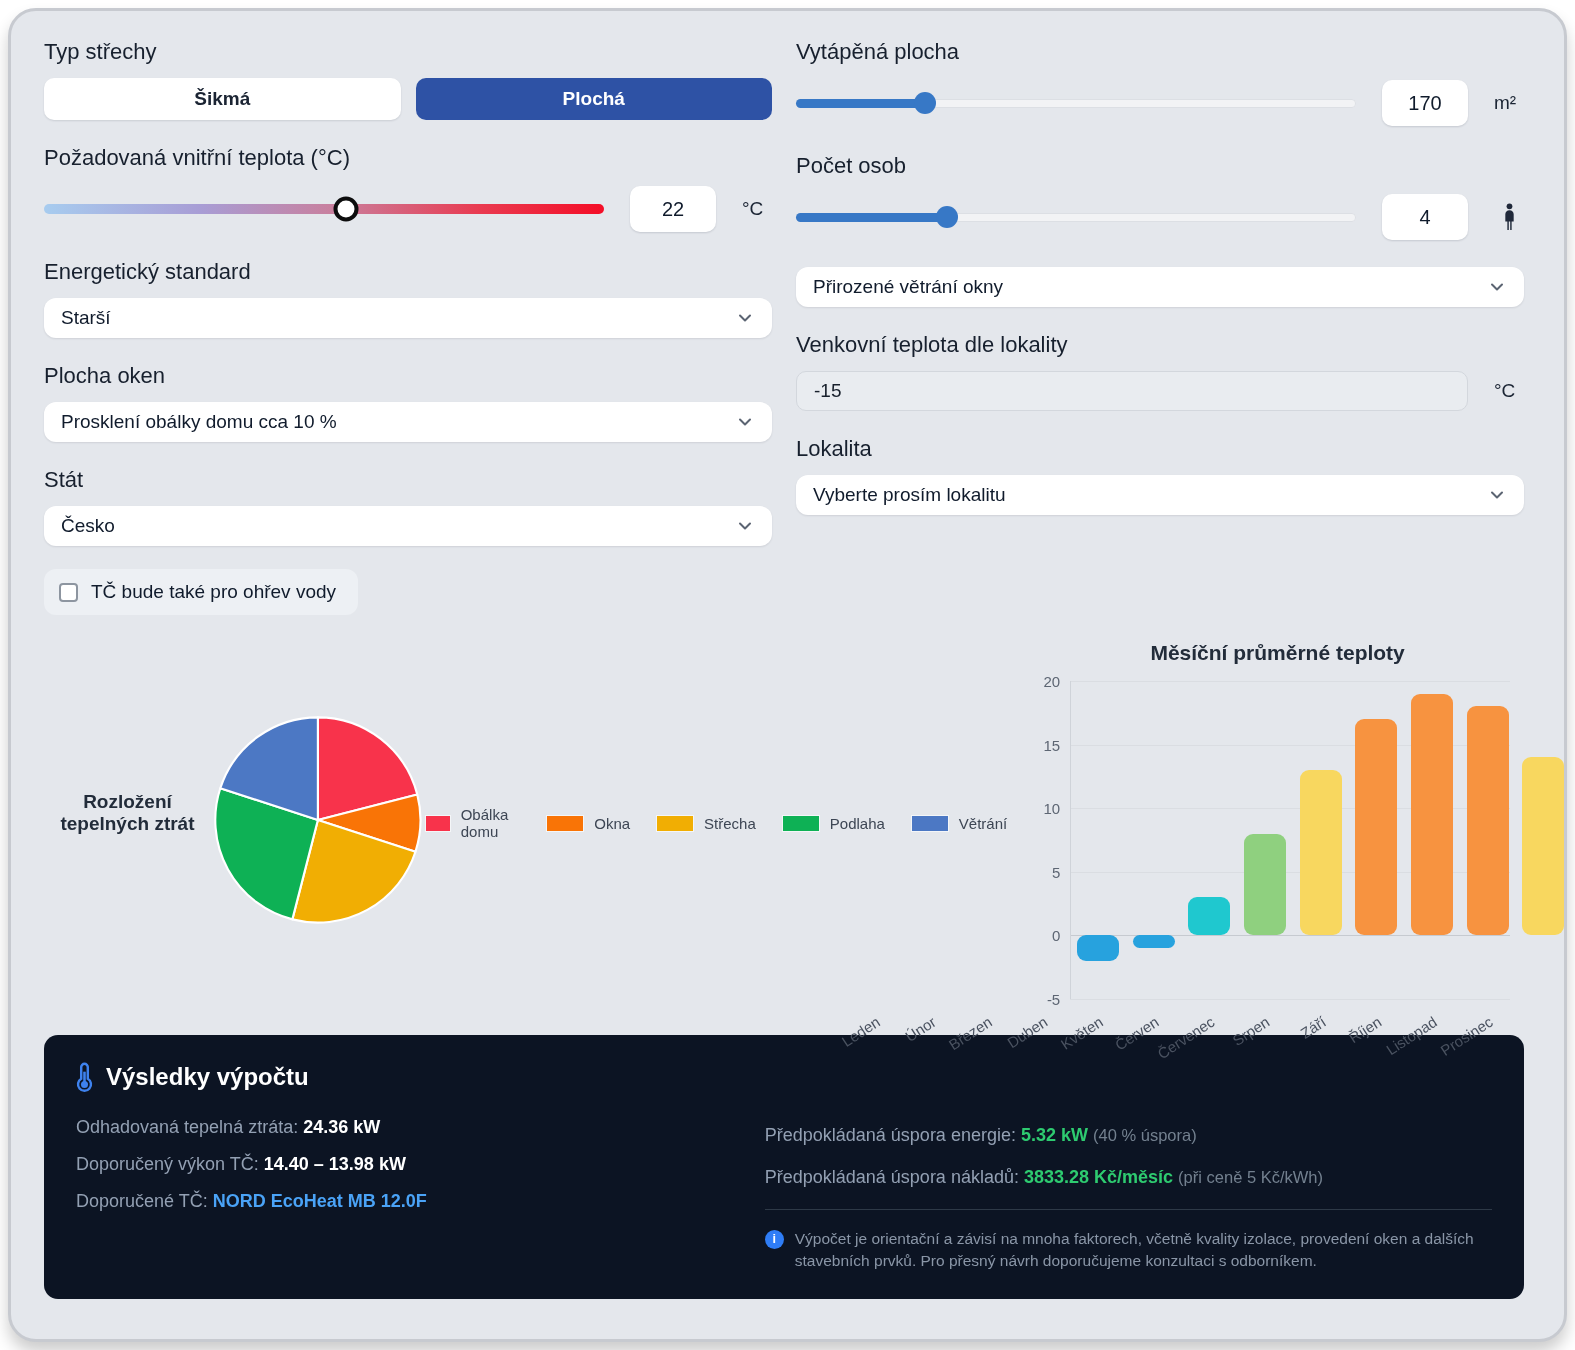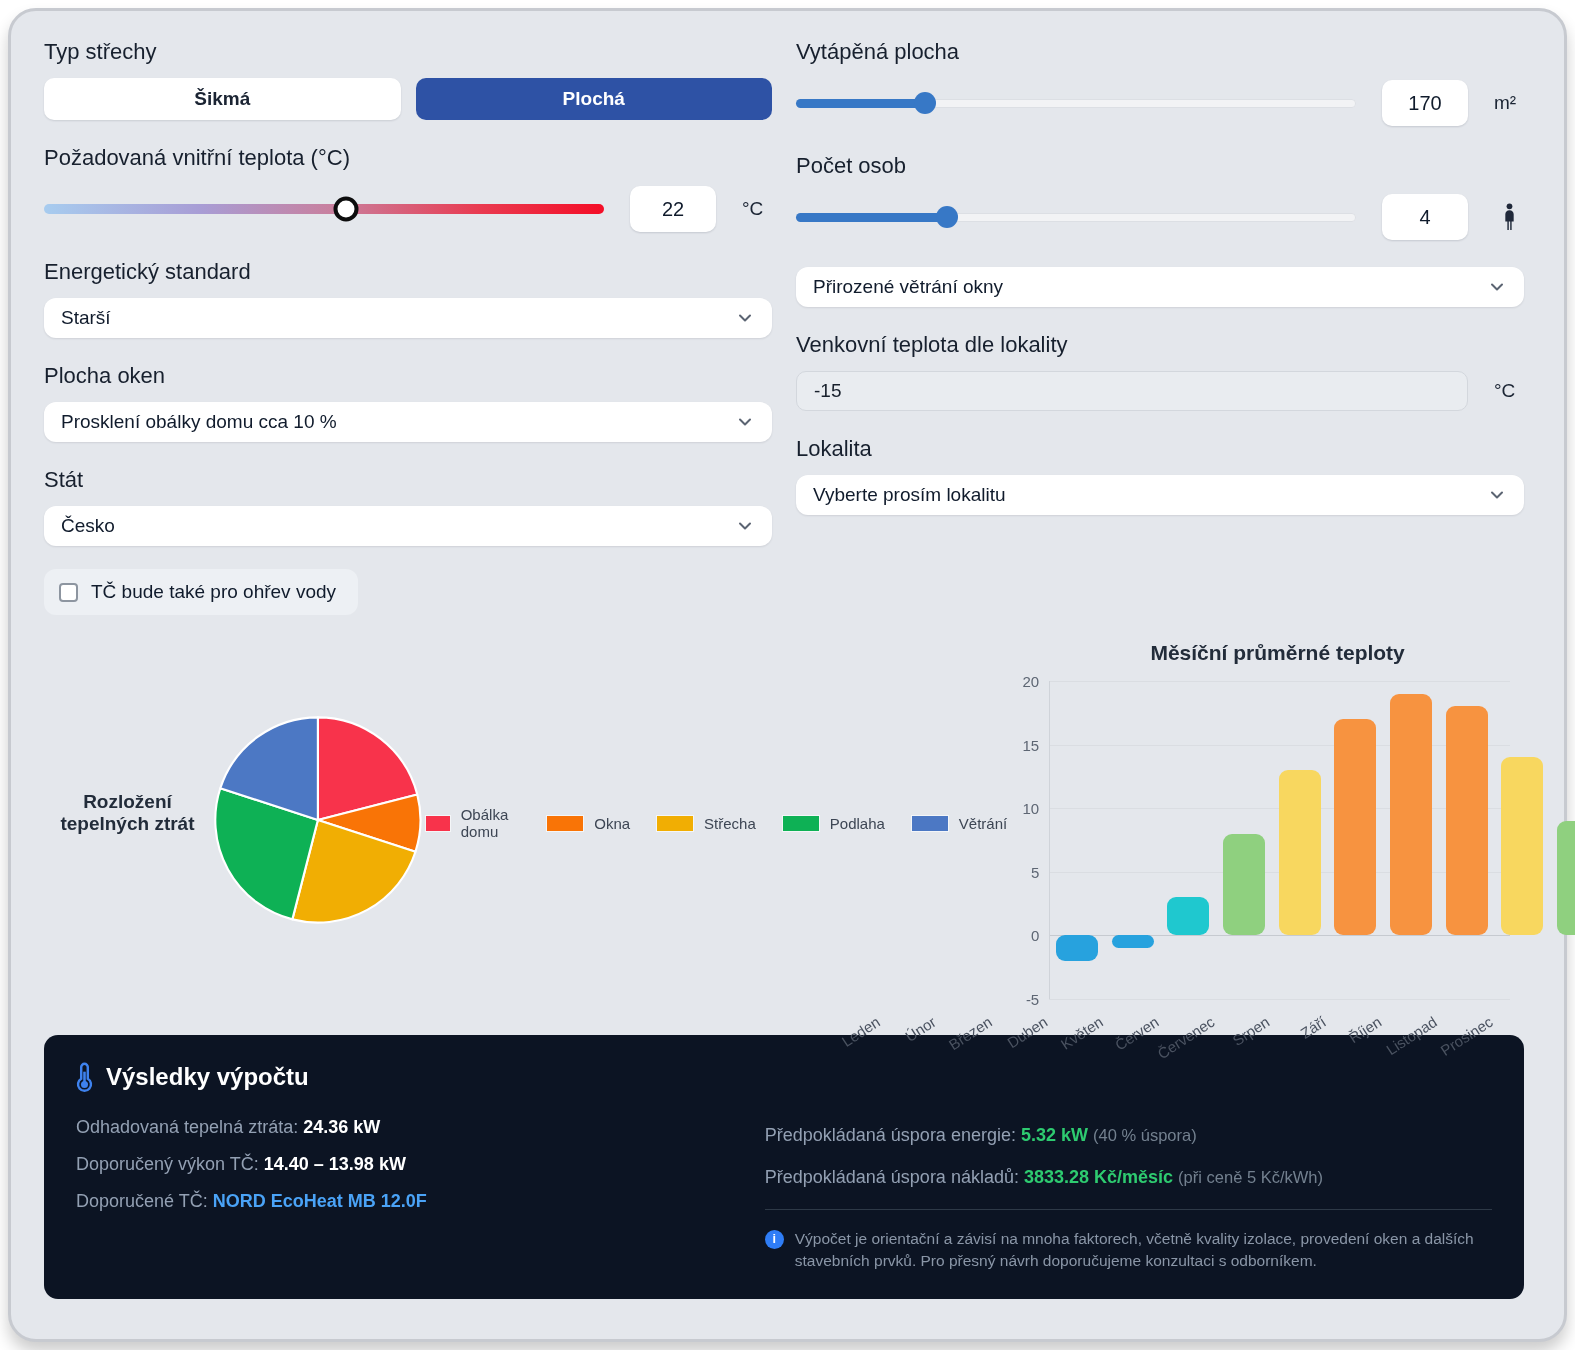--- a/index.html
+++ b/index.html
@@ -75,21 +75,21 @@
   .chart-title { text-align:center; font-weight:700; color:#222c3a; }
   .pie-wrap { display:flex; flex-direction:row; align-items:center; padding-top:4px; }
   .pie-title { font-size:19px; }
   .pie-svg { width:292px; height:292px; margin-top:14px; }
   .pie-legend { display:flex; gap:26px; margin-top:20px; }
   .legend-item { display:flex; align-items:center; gap:10px; }
   .legend-swatch { width:38px; height:17px; display:inline-block; border:1px solid #f4f6f8; }
   .legend-label { font-size:15px; color:#3d4654; }
 
   .bar-title { font-size:21px; margin:18px 0 0; }
-  .bar-plot { position:relative; height:318px; margin:16px 14px 0 18px; }
+  .bar-plot { position:relative; height:318px; margin:16px 14px 0 39px; }
   .gridline { position:absolute; left:0; right:0; height:1px; background:#dadde2; }
   .gridline.zero { background:#c6cad0; }
   .axis-v { position:absolute; left:0; top:0; bottom:0; width:1px; background:#cfd3d9; }
   .ytick { position:absolute; right:calc(100% + 10px); transform:translateY(-50%); font-size:15px; color:#5d6673; }
   .bar { position:absolute; border-radius:9px; }
   .x-label {
     position:absolute; font-size:15px; color:#4a5260; white-space:nowrap;
     transform-origin:100% 0; transform:rotate(-33deg);
   }
 

